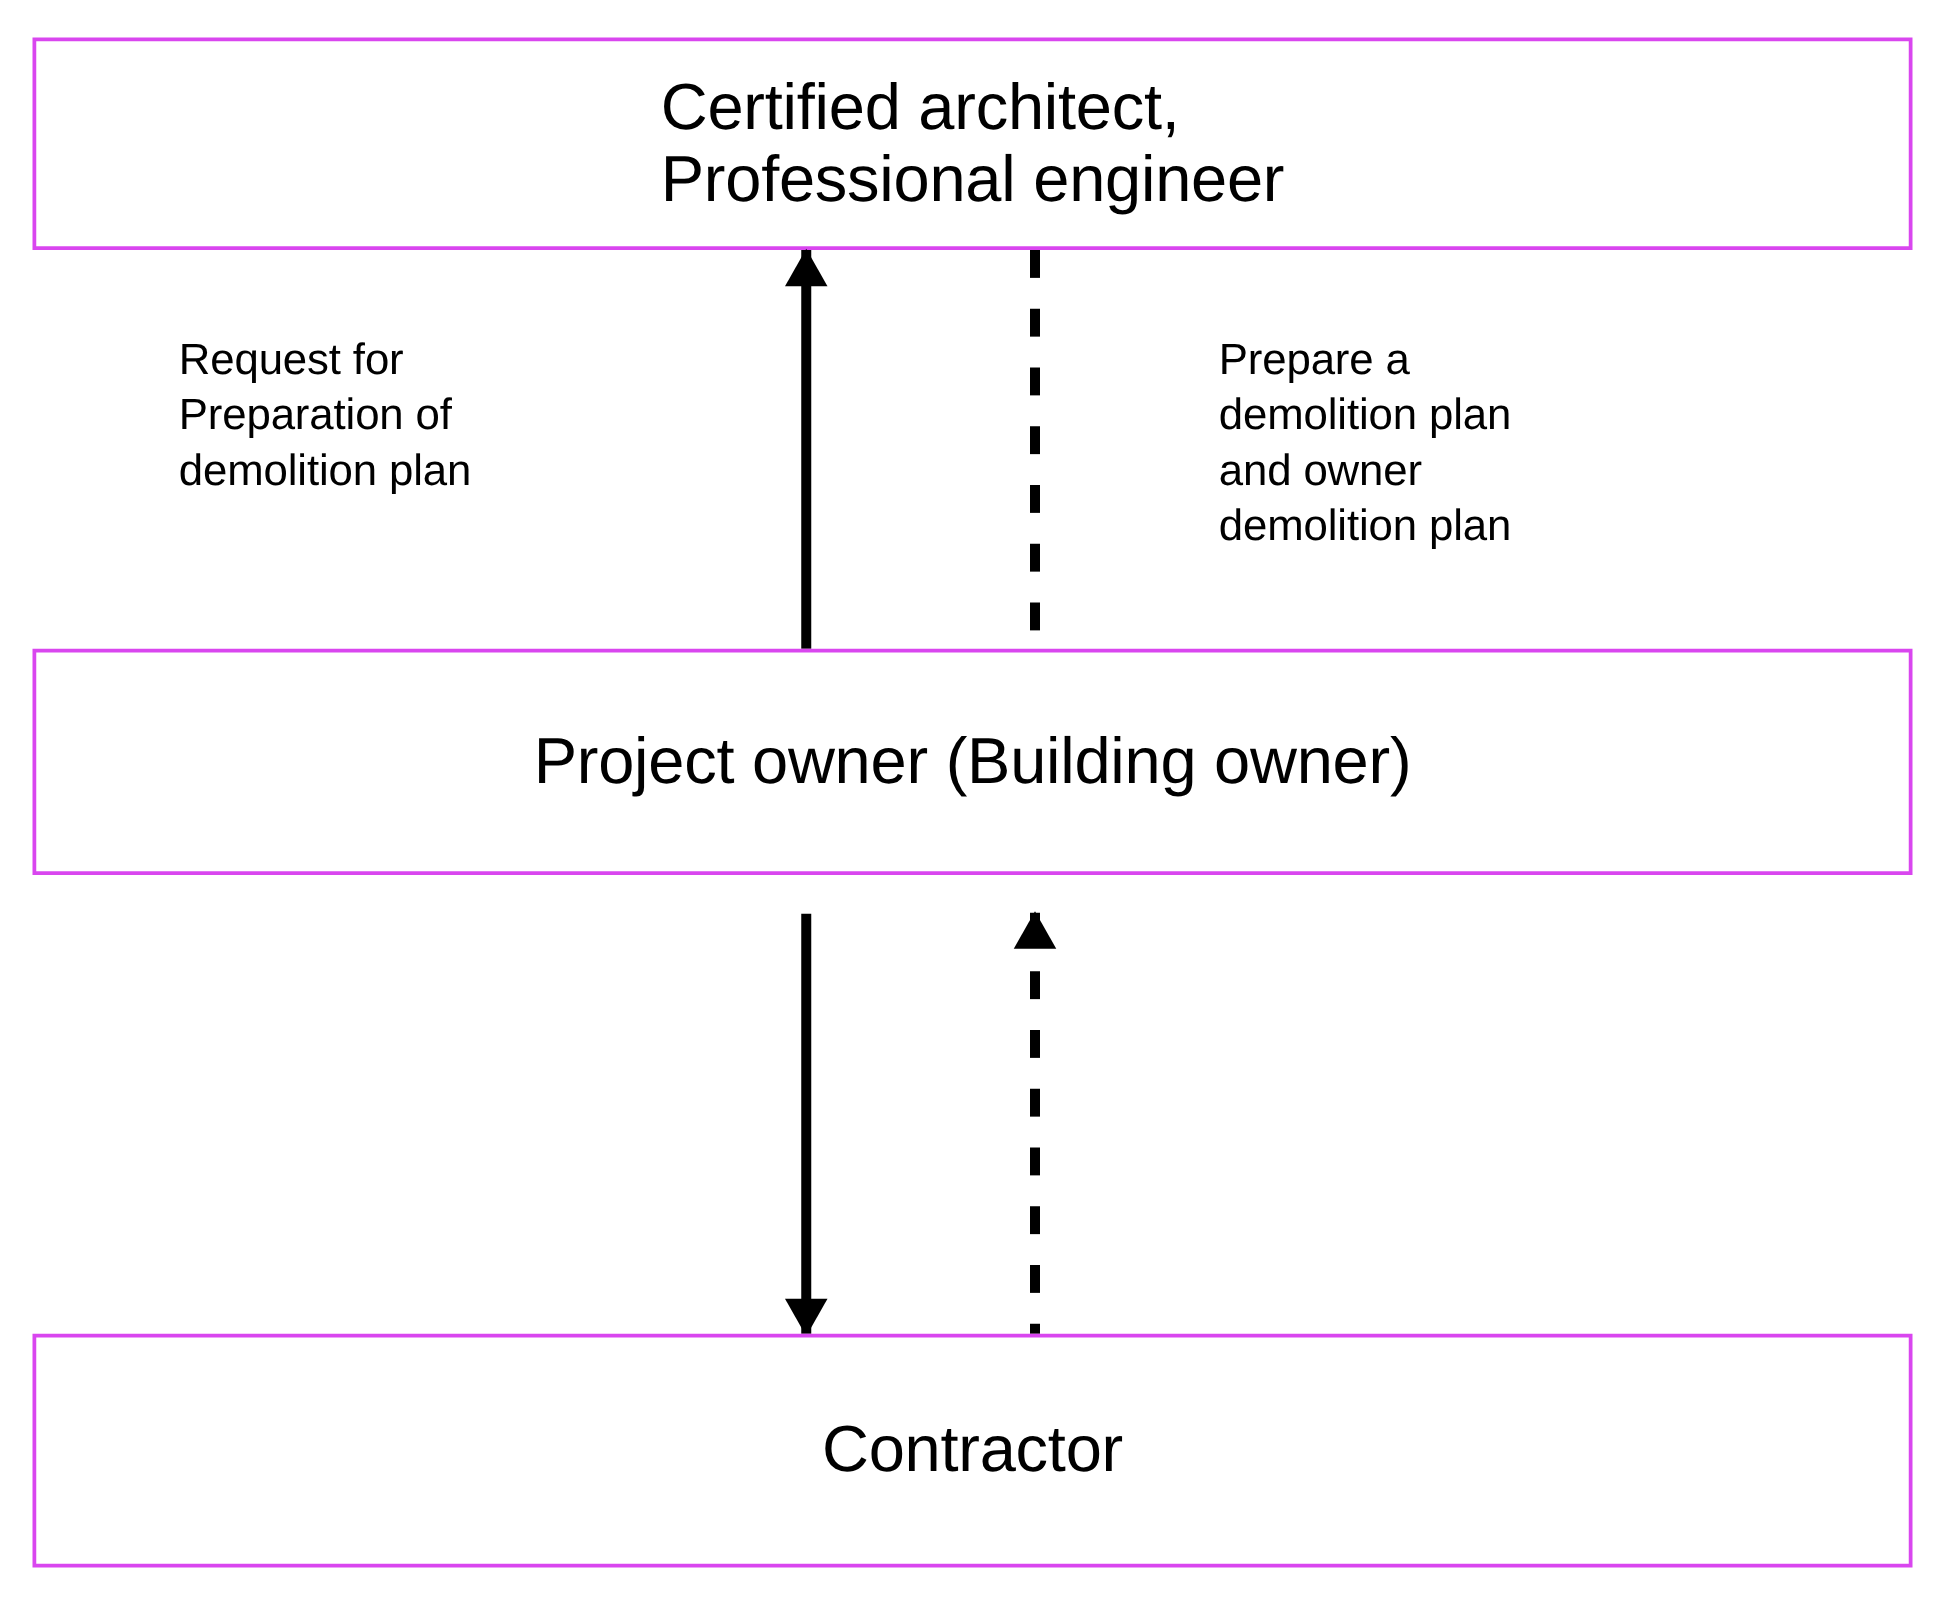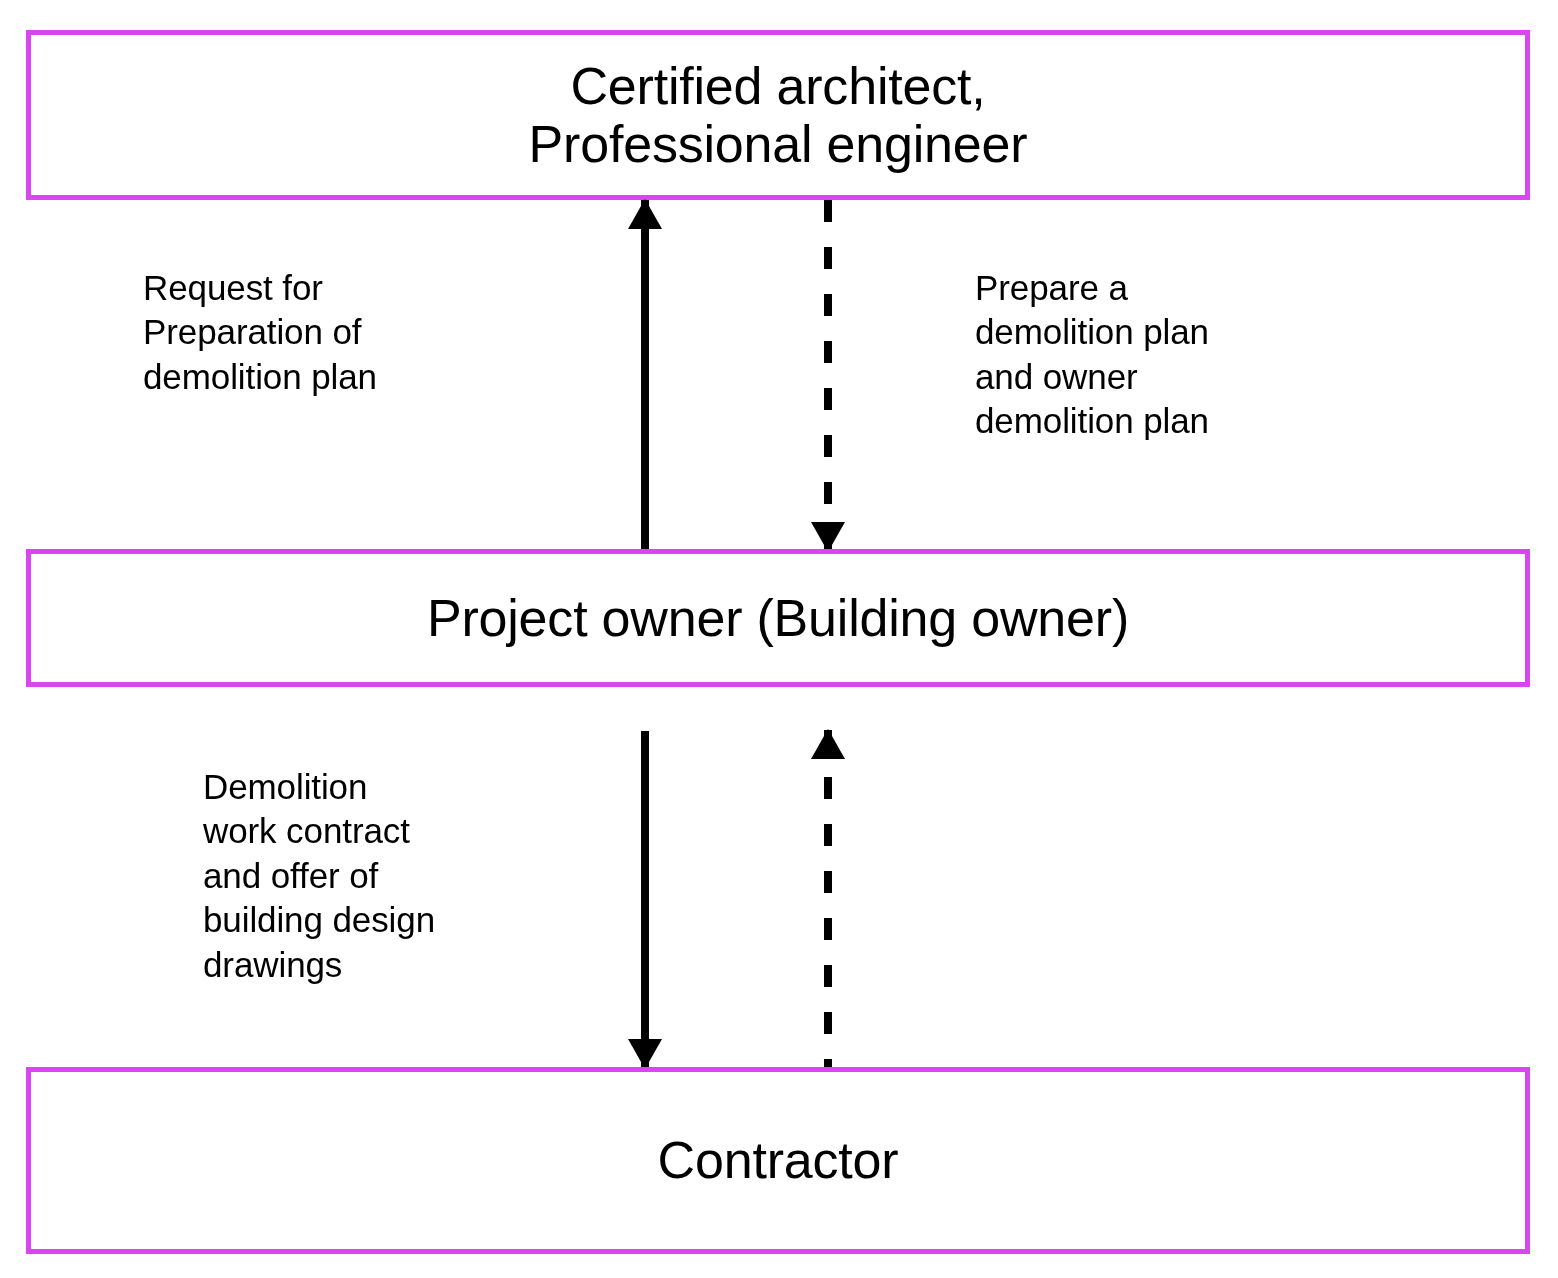--- a/index.html
+++ b/index.html
@@ -18,37 +18,37 @@
     background: #ffffff;
     overflow: hidden;
   }
 
   
   .node-box {
     position: absolute;
     left: 26px;
     width: 1504px;
     box-sizing: border-box;
-    border: 5px solid #d946ef;
+    border: 3px solid #d946ef;
     background: #ffffff;
     display: flex;
     align-items: center;
     justify-content: center;
-    text-align: center;
+    text-align: left;
   }
   .node-label {
     font-size: 52px;
     line-height: 1.12;
     font-weight: 400;
     letter-spacing: -0.2px;
     white-space: pre-line;
   }
 
   #box-architect { top: 30px;   height: 170px; }
-  #box-owner     { top: 549px;  height: 138px; }
+  #box-owner     { top: 519px;  height: 181px; }
   #box-contractor{ top: 1067px; height: 187px; }
 
   
   .connector {
     position: absolute;
     width: 8px;
   }
   .conn-line {
     position: absolute;
     left: 0;
@@ -139,23 +139,18 @@
   <div class="connector" id="conn-contract">
     <div class="conn-line solid"></div>
     <div class="arrowhead down"></div>
   </div>
 
   <div class="connector" id="conn-survey">
     <div class="conn-line dashed"></div>
     <div class="arrowhead up"></div>
   </div>
 
-  <div class="edge-label" id="label-contract">Demolition
-work contract
-and offer of
-building design
-drawings</div>
 
   <div class="node-box" id="box-contractor">
     <span class="node-label">Contractor</span>
   </div>
 
 </div>
 
 </body></html>

